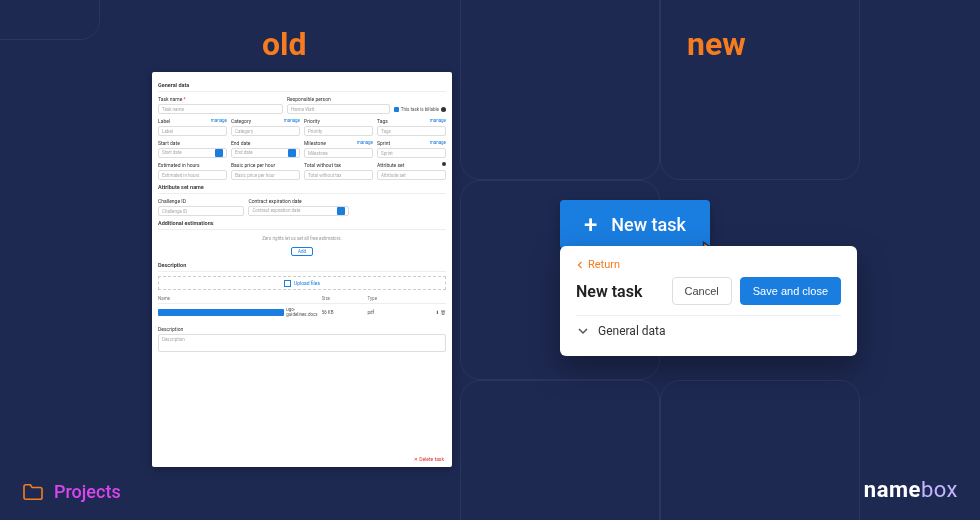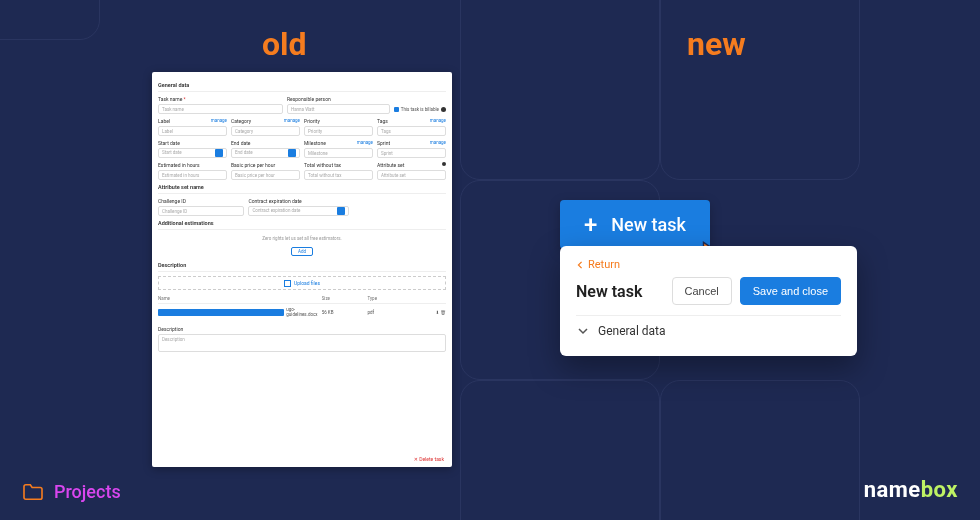--- a/index.html
+++ b/index.html
@@ -80,21 +80,21 @@
   .btn { font-size: 11px; padding: 7px 12px; border-radius: 4px; border: 1px solid #ddd; background: #fff; color: #444; cursor: pointer; }
   .btn.primary { background: #1a7de0; color: #fff; border-color: #1a7de0; text-align: center; }
   .acc { display: flex; align-items: center; gap: 10px; padding: 8px 2px; font-size: 12px; color: #333; border-top: 1px solid #eee; }
   .chev { display:inline-block; }
   .chev svg { display:block; }
 
   
   .footer-left { position: absolute; left: 22px; bottom: 18px; display: flex; align-items: center; gap: 10px; color: #d946ef; font-size: 18px; font-weight: 500; }
   .folder-icon svg { display:block; }
   .footer-right { position: absolute; right: 22px; bottom: 18px; color: #fff; font-size: 22px; font-weight: 700; letter-spacing: .5px; }
-  .footer-right .box { color: #bef264; font-weight: 700; }
+  .footer-right .box { color: #c4b5fd; font-weight: 400; }
 </style>
 </head>
 <body>
 
 <div class="tile t1"></div>
 <div class="tile t2"></div>
 <div class="tile t3"></div>
 <div class="tile t4"></div>
 <div class="tile t5"></div>
 <div class="tile t6"></div>

